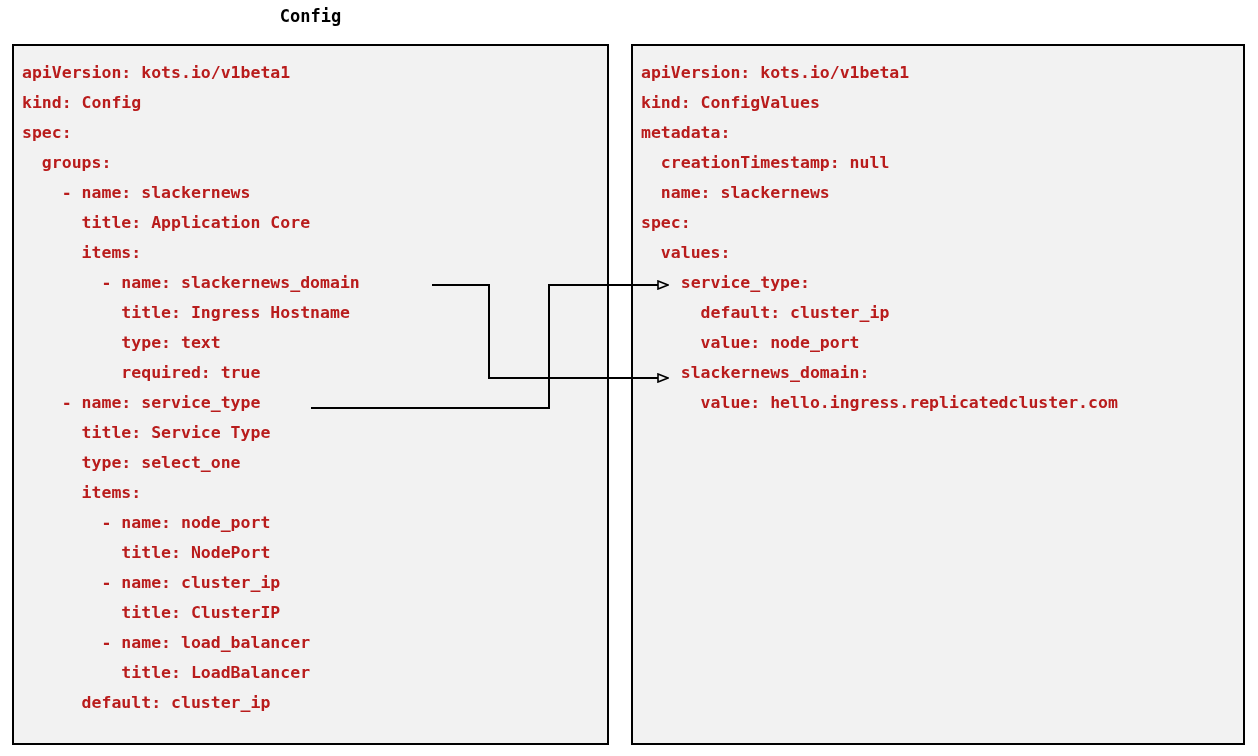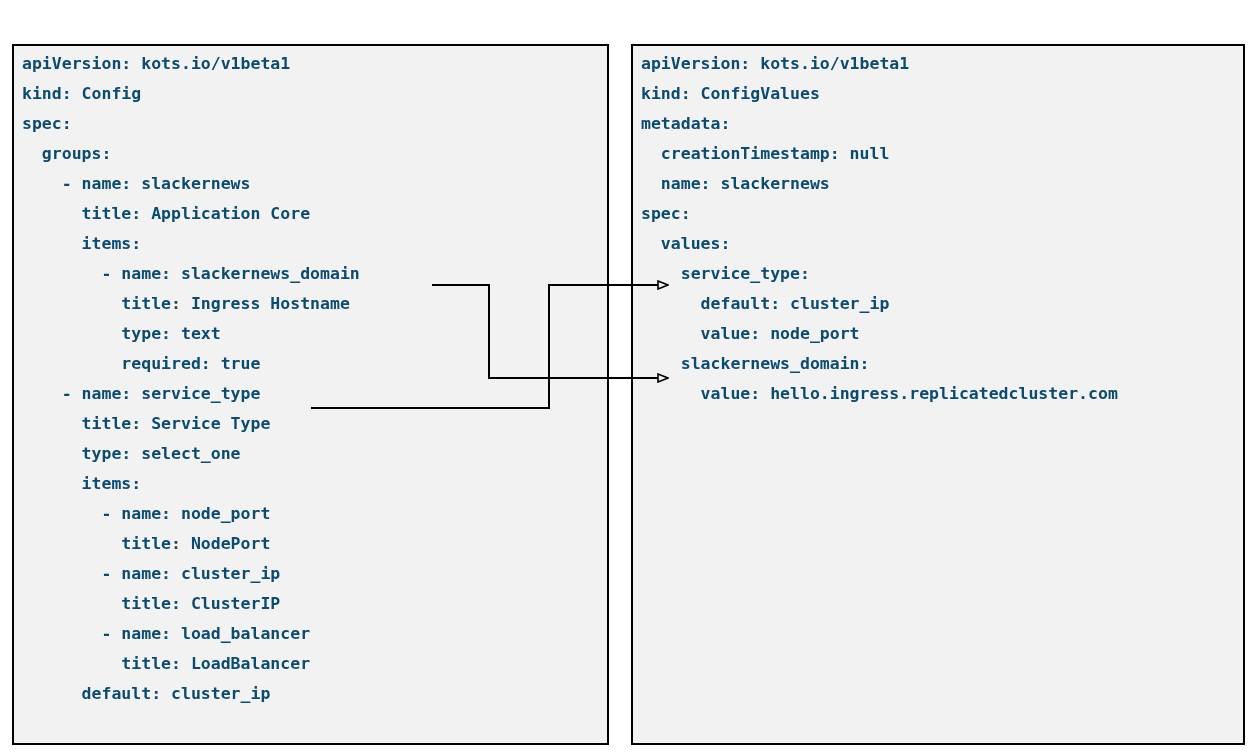--- a/index.html
+++ b/index.html
@@ -43,28 +43,28 @@
     border: 2px solid #000000;
     box-sizing: border-box;
     overflow: hidden;
   }
   #panel-config { left: 12px;  width: 597px; }
   #panel-values { left: 631px; width: 614px; }
 
   .yaml {
     position: absolute;
     left: 8px;
-    top: 3px;
+    top: 12px;
     margin: 0;
     padding: 0;
     font-family: "DejaVu Sans Mono", "Liberation Mono", monospace;
     font-size: 16.5px;
     font-weight: bold;
     line-height: 30px;
-    color: #0c4a6e;
+    color: #b91c1c;
     white-space: pre;
     letter-spacing: 0px;
   }
   .yaml .line {
     display: block;
     height: 30px;
     white-space: pre;
   }
 
   
@@ -75,20 +75,21 @@
     width: 1258px;
     height: 756px;
     pointer-events: none;
   }
 </style>
 </head>
 <body>
 
 <div id="canvas">
 
+  <div class="panel-title" id="title-config">Config</div>
 
 
   <div class="panel" id="panel-config">
     <pre class="yaml" id="yaml-config"><span class="line">apiVersion: kots.io/v1beta1</span><span class="line">kind: Config</span><span class="line">spec:</span><span class="line">  groups:</span><span class="line">    - name: slackernews</span><span class="line">      title: Application Core</span><span class="line">      items:</span><span class="line">        - name: slackernews_domain</span><span class="line">          title: Ingress Hostname</span><span class="line">          type: text</span><span class="line">          required: true</span><span class="line">    - name: service_type</span><span class="line">      title: Service Type</span><span class="line">      type: select_one</span><span class="line">      items:</span><span class="line">        - name: node_port</span><span class="line">          title: NodePort</span><span class="line">        - name: cluster_ip</span><span class="line">          title: ClusterIP</span><span class="line">        - name: load_balancer</span><span class="line">          title: LoadBalancer</span><span class="line">      default: cluster_ip</span></pre>
   </div>
 
   <div class="panel" id="panel-values">
     <pre class="yaml" id="yaml-values"><span class="line">apiVersion: kots.io/v1beta1</span><span class="line">kind: ConfigValues</span><span class="line">metadata:</span><span class="line">  creationTimestamp: null</span><span class="line">  name: slackernews</span><span class="line">spec:</span><span class="line">  values:</span><span class="line">    service_type:</span><span class="line">      default: cluster_ip</span><span class="line">      value: node_port</span><span class="line">    slackernews_domain:</span><span class="line">      value: hello.ingress.replicatedcluster.com</span></pre>
   </div>
 

